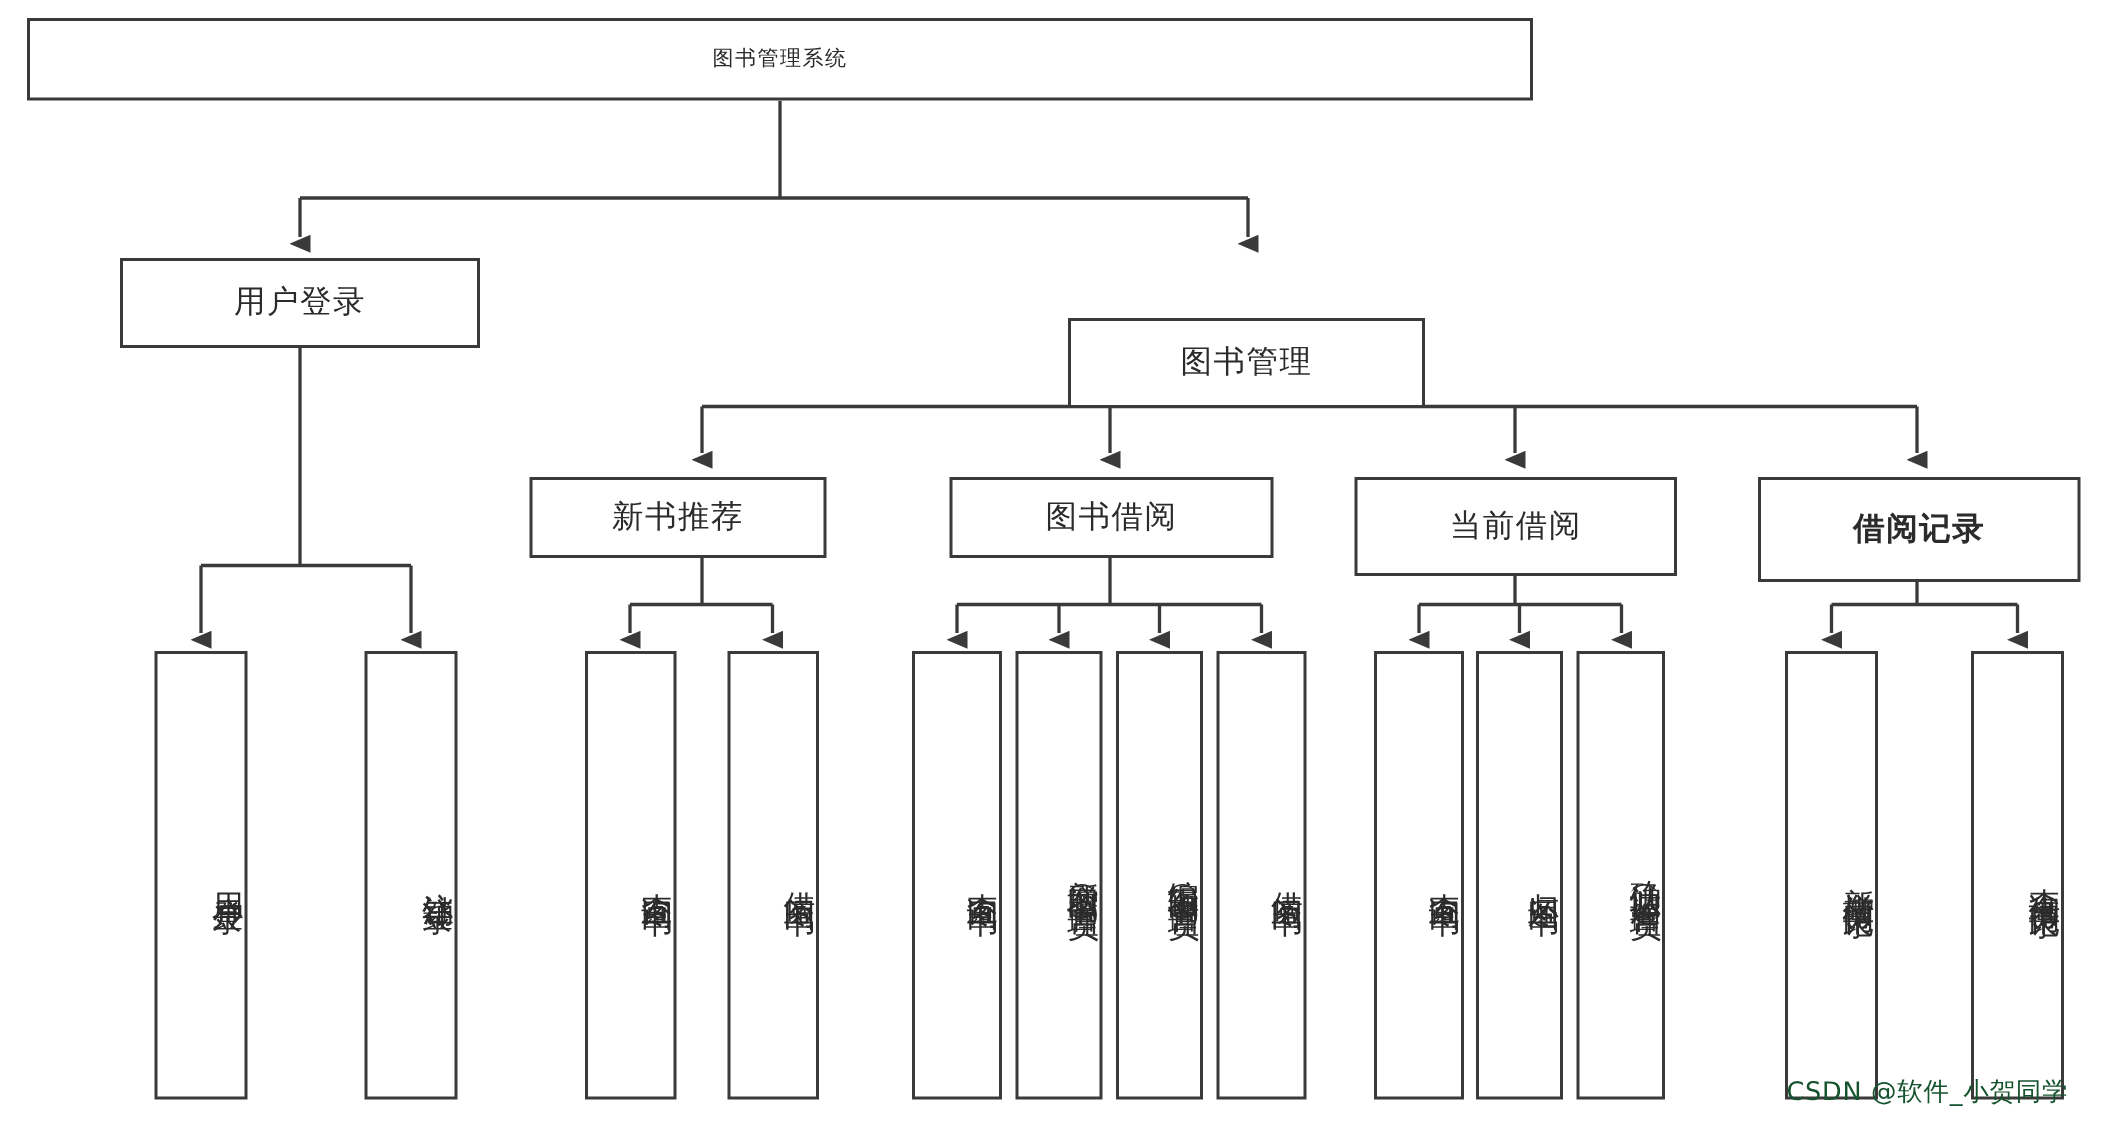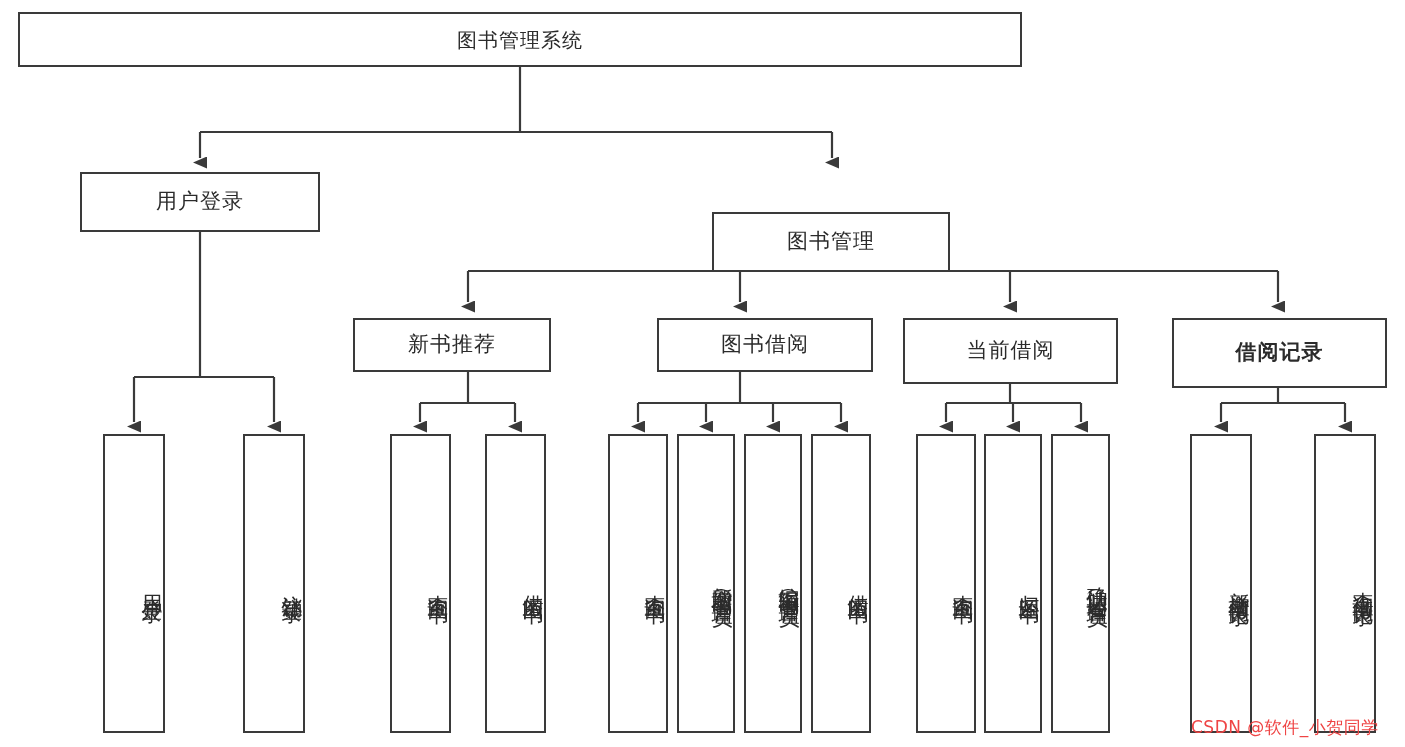--- a/index.html
+++ b/index.html
@@ -35,40 +35,40 @@
     align-items: center;
     justify-content: center;
     text-align: center;
   }
   .node.horiz {
     font-size: 21px;
     letter-spacing: 1px;
     line-height: 1.2;
   }
   .node.root {
-    font-size: 20px;
+    font-size: 14px;
   }
   .node.vert {
     writing-mode: vertical-rl;
     text-orientation: upright;
     font-size: 21px;
     letter-spacing: 3px;
     line-height: 1.05;
     padding-top: 6px;
     padding-bottom: 6px;
     align-items: flex-start;
     justify-content: center;
   }
   .node.vert .vtext {
     display: block;
   }
   .watermark {
     position: absolute;
     font-size: 17px;
-    color: #ef4444;
+    color: #14532d;
     letter-spacing: 0.5px;
     white-space: nowrap;
     font-family: "DejaVu Sans", "Liberation Sans", sans-serif;
   }
 </style>
 </head>
 <body>
 
 <div id="canvas">
 
@@ -122,21 +122,21 @@
 
     </g>
   </svg>
 
   <div class="node horiz root" style="left:18px; top:12px; width:1004px; height:55px;">图书管理系统</div>
 
   <div class="node horiz" style="left:80px; top:172px; width:240px; height:60px;">用户登录</div>
   <div class="node horiz" style="left:712px; top:172px; width:238px; height:60px;margin-top:40px;">图书管理</div>
 
   <div class="node horiz" style="left:353px; top:318px; width:198px; height:54px;">新书推荐</div>
-  <div class="node horiz" style="left:633px; top:318px; width:216px; height:54px;margin-left:24px;">图书借阅</div>
+  <div class="node horiz" style="left:633px; top:318px; width:216px; height:54px;">图书借阅</div>
   <div class="node horiz" style="left:903px; top:318px; width:215px; height:66px;">当前借阅</div>
   <div class="node horiz" style="left:1172px; top:318px; width:215px; height:70px;font-weight:bold;">借阅记录</div>
 
   <div class="node vert" style="left:103px; top:434px; width:62px; height:299px;">
     <span class="vtext">用户登录</span>
   </div>
   <div class="node vert" style="left:243px; top:434px; width:62px; height:299px;">
     <span class="vtext">注销登录</span>
   </div>
 

